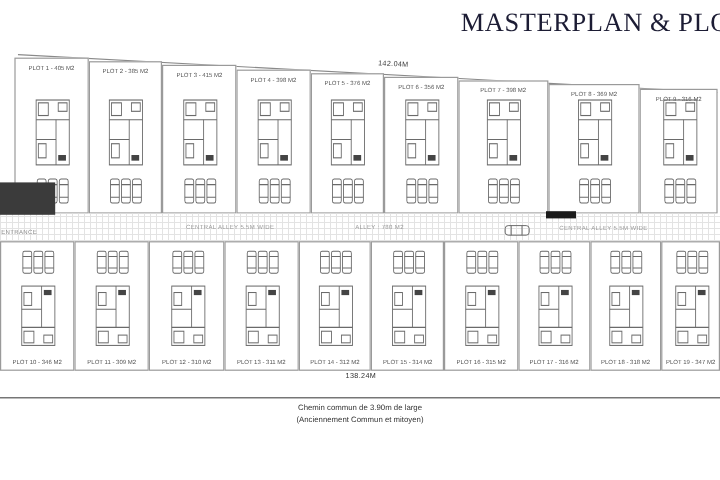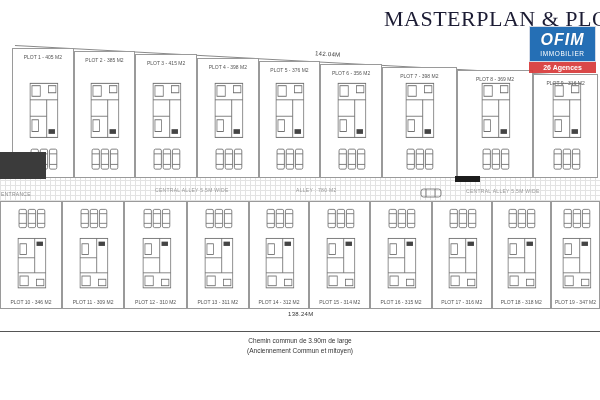--- a/index.html
+++ b/index.html
@@ -60,29 +60,20 @@
   .footer-line{position:absolute;left:0;top:331px;width:600px;border-top:1px solid #555;}
   .footer-text{position:absolute;left:0;top:336px;width:600px;text-align:center;font-size:6.5px;color:#333;line-height:1.5;}
 </style>
 </head>
 <body>
 
 <div id="stage">
 
   <div class="page-title">MASTERPLAN &amp; PLOT AL</div>
 
-  <div class="logo">
-    <div class="logo-blue">
-      <div class="logo-brand">OFIM</div>
-      <div class="logo-sub">IMMOBILIER</div>
-    </div>
-    <div class="logo-red">
-      <div class="logo-tagline">26 Agences</div>
-    </div>
-  </div>
 
   <div class="dim-line-top"></div>
   <div class="dim-label dim-top">142.04M</div>
 
   <div class="row row-top" id="row-top">
       <div class="plot-cell" style="flex: 1 1 0px; margin-top: 0px;">
         <div class="plot-label">PLOT 1 - 405 M2</div>
         <div class="plan">
           <svg viewBox="0 0 50 80" preserveAspectRatio="none">
             <g stroke="#6a6a6a" stroke-width="0.8" fill="none">

